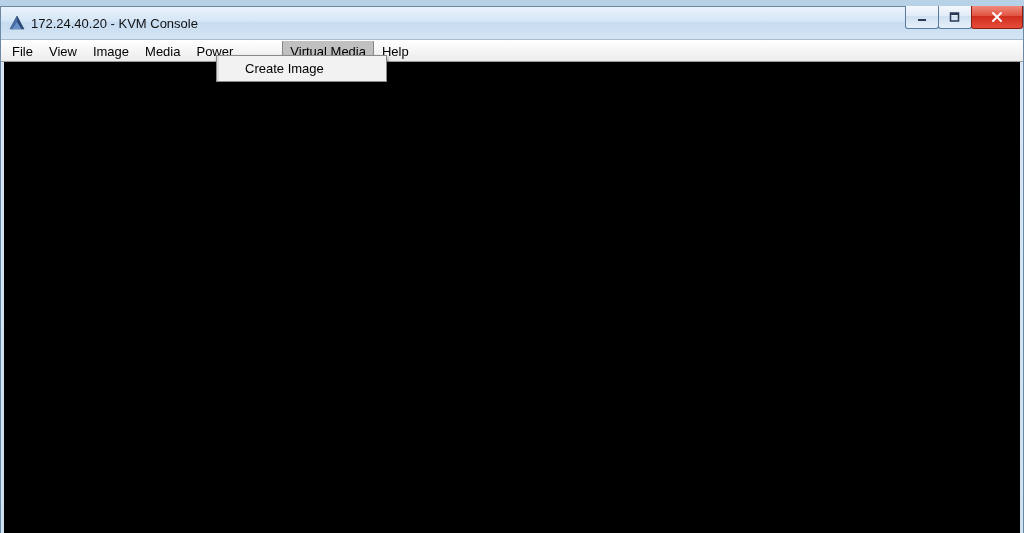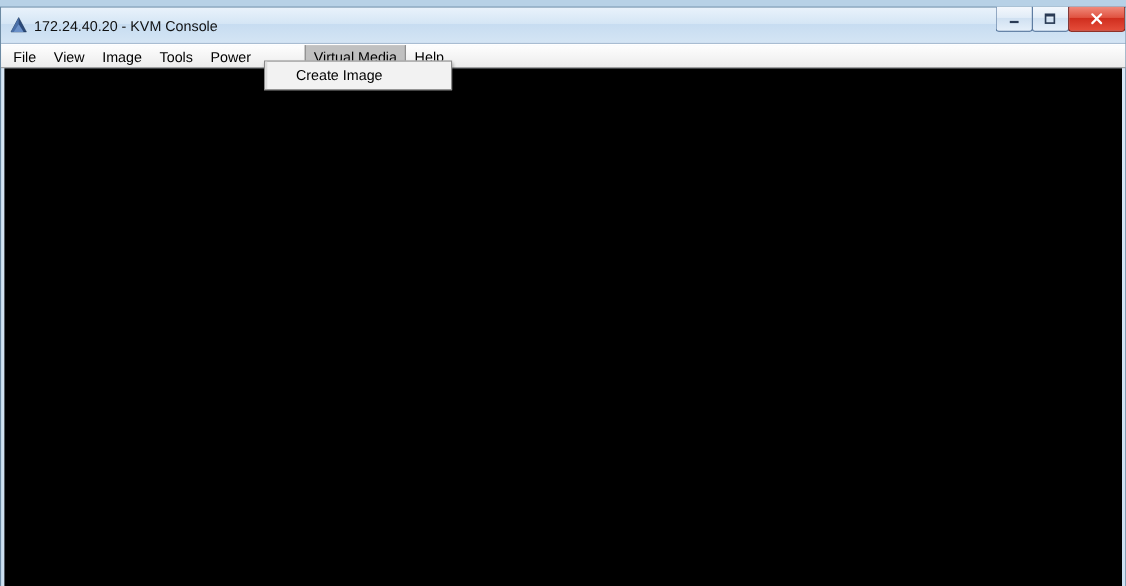--- a/index.html
+++ b/index.html
@@ -88,21 +88,21 @@
   .menu-item.active {
     background: #c0c0c0;
     border-left: 1px solid #888;
     border-right: 1px solid #888;
     padding: 0 7px;
     margin-left: 41px;
   }
   .dropdown {
     position: absolute;
     top: 55px;
-    left: 240px;
+    left: 216px;
     width: 171px;
     background: #f2f2f2;
     border: 1px solid #8a8a8a;
     box-shadow: 1px 2px 3px rgba(0,0,0,0.35);
     z-index: 10;
   }
   .dropdown-item {
     height: 25px;
     display: flex;
     align-items: center;
@@ -151,21 +151,21 @@
           <path d="M3 2 L11 10 M11 2 L3 10" stroke="#fff" stroke-width="2" stroke-linecap="round"></path>
         </svg>
       </div>
     </div>
   </div>
 
   <div class="menubar">
     <div class="menu-item">File</div>
     <div class="menu-item">View</div>
     <div class="menu-item">Image</div>
-    <div class="menu-item">Tools</div>
+    <div class="menu-item">Media</div>
     <div class="menu-item">Power</div>
     <div class="menu-item active">Virtual Media</div>
     <div class="menu-item">Help</div>
   </div>
 
   <div class="content-area"></div>
 </div>
 
 <div class="dropdown">
   <div class="dropdown-item">Create Image</div>

